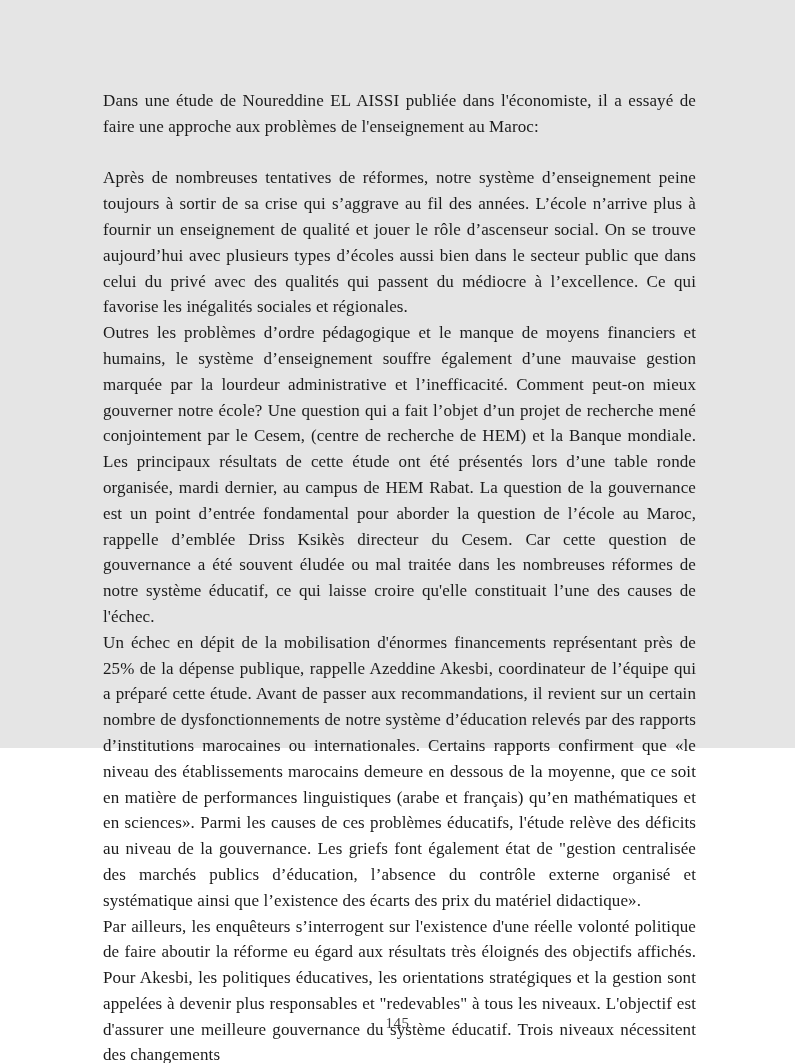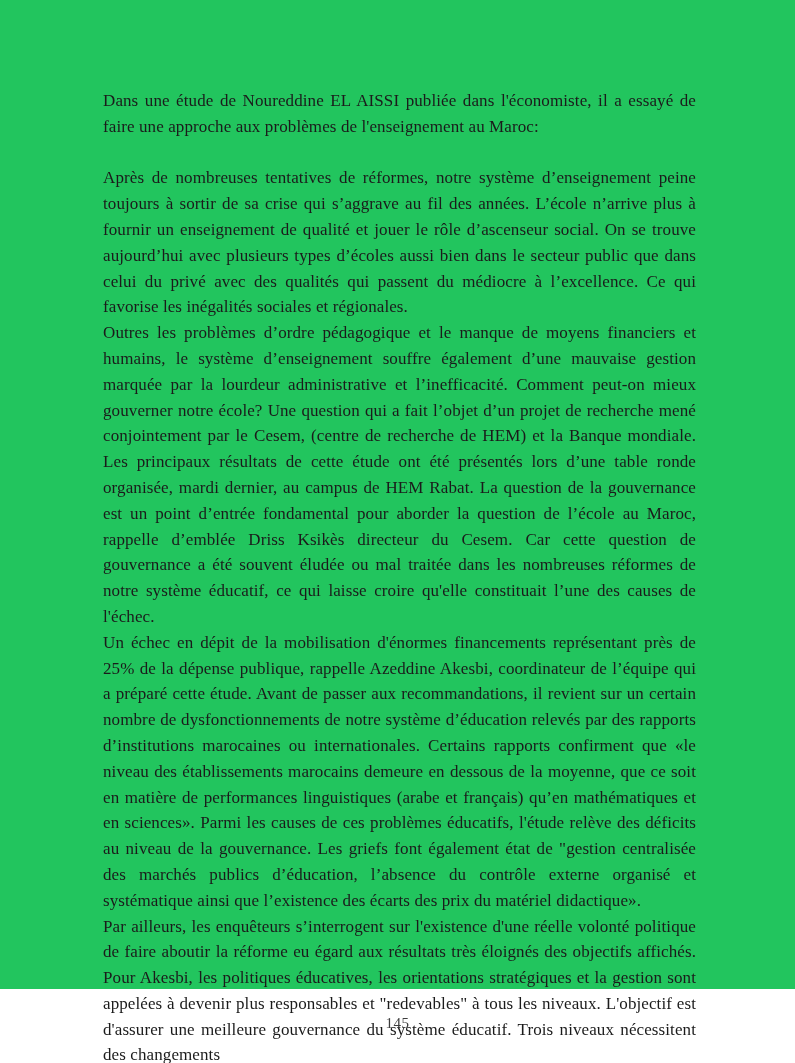--- a/index.html
+++ b/index.html
@@ -14,22 +14,22 @@
     position: relative;
     font-family: "Liberation Serif", "DejaVu Serif", serif;
     color: #1b1b1b;
     overflow: hidden;
   }
   .page {
     position: absolute;
     left: 0;
     top: 0;
     width: 795px;
-    height: 989px;
-    background: #22c55e;
+    height: 748px;
+    background: #e5e5e5;
   }
   .text-block {
     position: absolute;
     left: 103px;
     top: 88px;
     width: 593px;
   }
   .text-block p {
     margin: 0;
     font-size: 17px;

